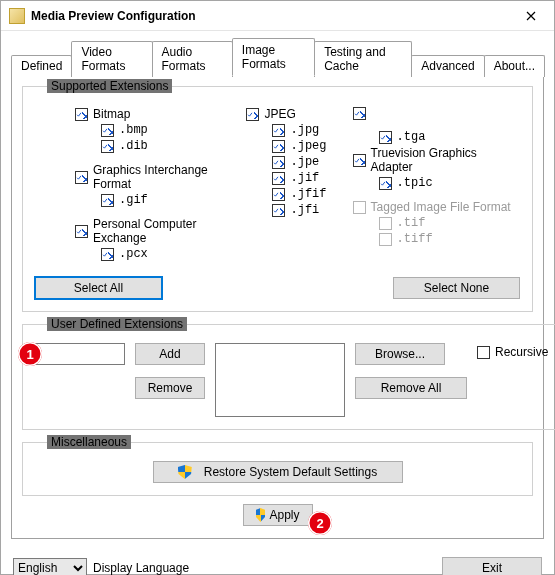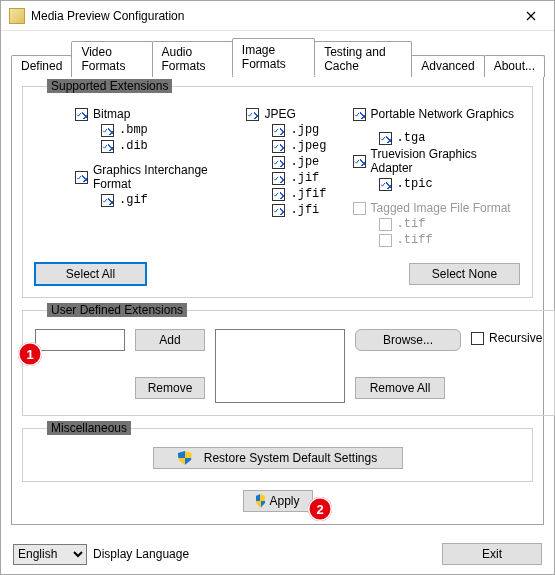--- a/index.html
+++ b/index.html
@@ -13,21 +13,21 @@
     height: 575px;
     overflow: hidden;
   }
   .window { border: 1px solid #a5a5a5; width: 555px; height: 575px; display:flex; flex-direction:column; }
   .titlebar {
     height: 30px; display:flex; align-items:center; padding:0 0 0 8px;
     background:#fff; border-bottom:1px solid #e5e5e5;
   }
   .title-icon { width:16px; height:16px; margin-right:6px;
     background: linear-gradient(135deg,#f5e3a6,#e0c060); border:1px solid #c0a030;}
-  .titlebar .title { flex:1; }
+  .titlebar .title { flex:1;font-weight:bold; }
   .close-btn { width:46px; height:29px; display:flex;align-items:center;justify-content:center; }
   .close-btn svg { width:10px;height:10px; }
   .body { padding:6px 10px 10px 10px; flex:1; position:relative;}
   .tabs { display:flex; align-items:flex-end; position:relative; z-index:2;}
   .tab {
     padding:4px 9px; border:1px solid #a0a0a0; border-bottom:none;
     background:#fff; margin-right:-1px; position:relative; top:1px;
     border-top-left-radius:2px; border-top-right-radius:2px;
   }
   .tab.active { background:#fff; border-bottom:1px solid #fff; z-index:3; top:1px; }
@@ -63,25 +63,25 @@
       linear-gradient(-45deg, transparent 2px, #1a56c8 2px, #1a56c8 3.2px, transparent 3.2px);
     background-repeat:no-repeat;
   }
   .box.checked svg { width:11px; height:11px; display:block; }
   .btn {
     background:#e1e1e1; border:1px solid #adadad; padding:3px 12px; min-width:80px;
     text-align:center; display:inline-flex; align-items:center; justify-content:center;
   }
   .btn.focused { outline:2px solid #0078d7; outline-offset:-1px; border-color:#0078d7;}
   .row-buttons { display:flex; justify-content:space-between; margin-top:14px; }
-  .row-buttons .btn { width:111px; }
+  .row-buttons .btn { width:127px; }
   .ude-row { display:flex; align-items:flex-start; gap:10px; }
   .text-input { border:1px solid #7a7a7a; background:#fff; height:22px; width:90px; }
   .listbox { border:1px solid #7a7a7a; background:#fff; width:130px; height:74px; }
-  .ude-col { display:flex; flex-direction:column; gap:26px; }
+  .ude-col { display:flex; flex-direction:column; gap:12px; }
   .misc-row { display:flex; justify-content:center; }
   .shield {
     width:14px;height:14px; margin-right:4px; display:inline-block; position:relative;
   }
   .shield::before{
     content:""; position:absolute; inset:0;
     background:
       conic-gradient(#ffca28 0 90deg,#1976d2 90deg 180deg,#ffca28 180deg 270deg,#1976d2 270deg 360deg);
     clip-path: polygon(50% 0,100% 15%,95% 65%,50% 100%,5% 65%,0 15%);
     border:0;
@@ -174,20 +174,38 @@
                 </div>
               <div class="chk indent">
                   <span class="box checked">
                     <svg viewBox="0 0 11 11">
                       <path d="M2 6 L4.5 8.5 L9 2.5" stroke="#1a56c8" stroke-width="1.8" fill="none"></path>
                     </svg>
                   </span>
                   <span>.gif</span>
                 </div>
             </div>
+            <div class="grp">
+              <div class="chk">
+                  <span class="box checked">
+                    <svg viewBox="0 0 11 11">
+                      <path d="M2 6 L4.5 8.5 L9 2.5" stroke="#1a56c8" stroke-width="1.8" fill="none"></path>
+                    </svg>
+                  </span>
+                  <span>Personal Computer Exchange</span>
+                </div>
+              <div class="chk indent">
+                  <span class="box checked">
+                    <svg viewBox="0 0 11 11">
+                      <path d="M2 6 L4.5 8.5 L9 2.5" stroke="#1a56c8" stroke-width="1.8" fill="none"></path>
+                    </svg>
+                  </span>
+                  <span>.pcx</span>
+                </div>
+            </div>
           </div>
 
           <div class="col" style="flex:0.75;">
             <div class="grp">
               <div class="chk">
                   <span class="box checked">
                     <svg viewBox="0 0 11 11">
                       <path d="M2 6 L4.5 8.5 L9 2.5" stroke="#1a56c8" stroke-width="1.8" fill="none"></path>
                     </svg>
                   </span>
@@ -245,21 +263,20 @@
           </div>
 
           <div class="col colC">
             <div class="grp">
               <div class="chk">
                   <span class="box checked">
                     <svg viewBox="0 0 11 11">
                       <path d="M2 6 L4.5 8.5 L9 2.5" stroke="#1a56c8" stroke-width="1.8" fill="none"></path>
                     </svg>
                   </span>
-                  <span>Portable Network Graphics</span>
                 </div>
             </div>
             <div class="grp">
               <div class="chk indent">
                   <span class="box checked">
                     <svg viewBox="0 0 11 11">
                       <path d="M2 6 L4.5 8.5 L9 2.5" stroke="#1a56c8" stroke-width="1.8" fill="none"></path>
                     </svg>
                   </span>
                   <span>.tga</span>
@@ -319,24 +336,24 @@
           <div class="ude-col">
             <div class="btn" style="width:70px;min-width:0;">
                 <span>Add</span>
               </div>
             <div class="btn" style="width:70px;min-width:0;">
                 <span>Remove</span>
               </div>
           </div>
           <div class="listbox"></div>
           <div class="ude-col">
-            <div class="btn" style="width:106px;min-width:0;border-radius:6px;">
+            <div class="btn" style="width:90px;min-width:0;">
                 <span>Browse...</span>
               </div>
-            <div class="btn" style="width:90px;min-width:0;">
+            <div class="btn" style="width:112px;min-width:0;">
                 <span>Remove All</span>
               </div>
           </div>
           <div class="chk" style="margin-top:2px;">
               <span class="box"></span>
               <span>Recursive</span>
             </div>
         </div>
       </fieldset>
 

